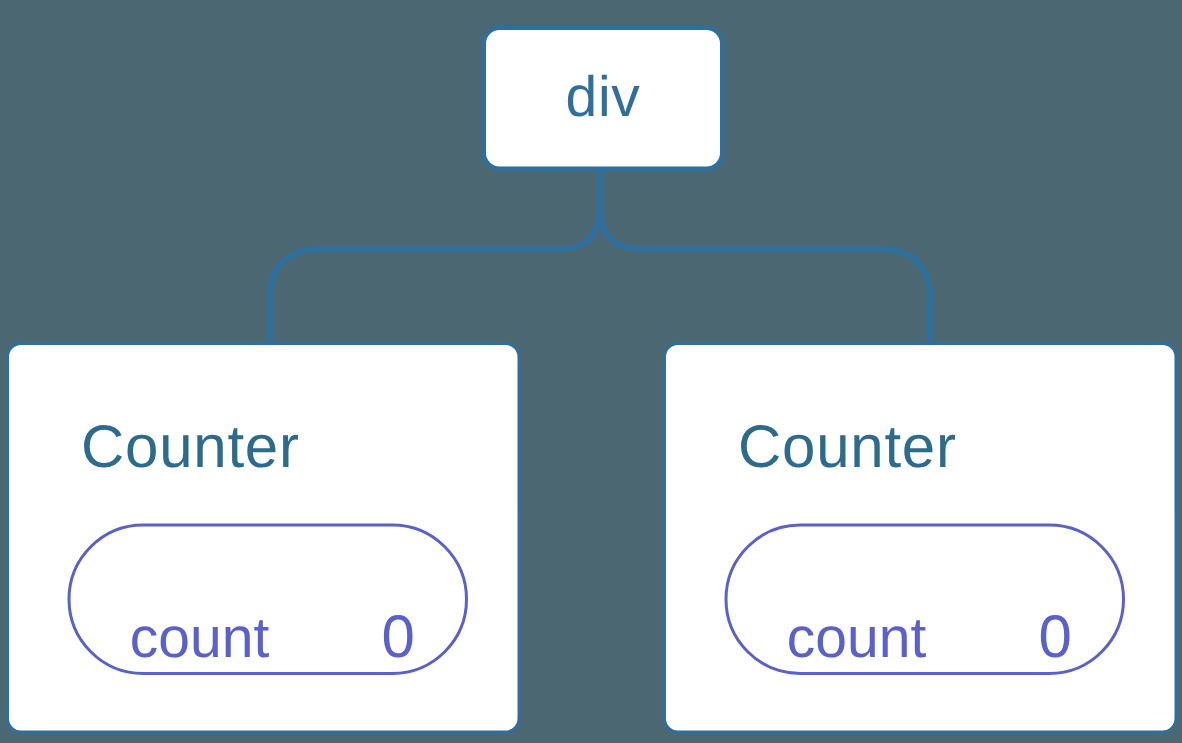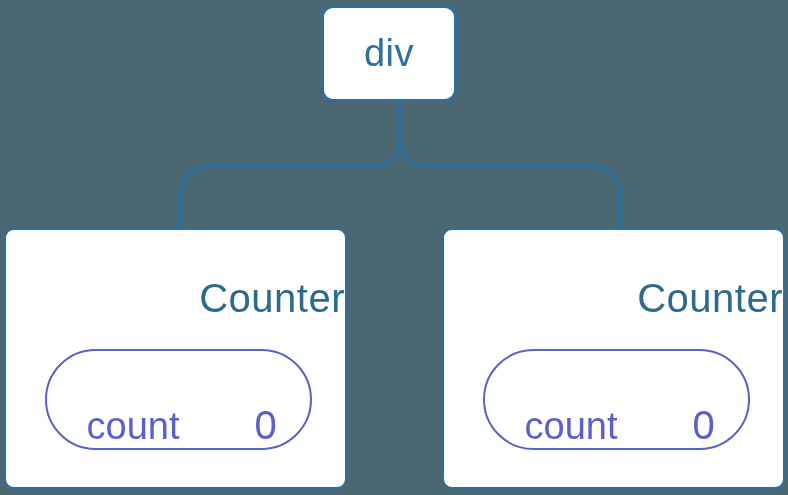--- a/index.html
+++ b/index.html
@@ -18,22 +18,22 @@
   .connector-svg {
     position: absolute;
     left: 0;
     top: 0;
     width: 788px;
     height: 495px;
   }
   .root-node {
     position: absolute;
     left: 321px;
-    top: 5px;
-    width: 136px;
+    top: 17px;
+    width: 162px;
     height: 97px;
     box-sizing: border-box;
     background: #ffffff;
     border: 3px solid #2e6f9e;
     border-radius: 12px;
     display: flex;
     align-items: center;
     justify-content: center;
   }
   .root-label {
@@ -52,26 +52,27 @@
     border: 2px solid #2e6f9e;
     border-radius: 10px;
   }
   .card-left  { left: 4px; }
   .card-right { left: 442px; }
   .card-title {
     position: absolute;
     top: 44px;
     left: 0;
     width: 100%;
-    text-align: right;
+    text-align: left;
     font-size: 40px;
     font-weight: 500;
     line-height: 48px;
     color: #2c6b8c;
     letter-spacing: 0.5px;
+    padding-left: 48px;
   }
   .state-pill {
     position: absolute;
     left: 39px;
     top: 119px;
     width: 267px;
     height: 101px;
     box-sizing: border-box;
     border: 2px solid #5a60cc;
     border-radius: 60px;

